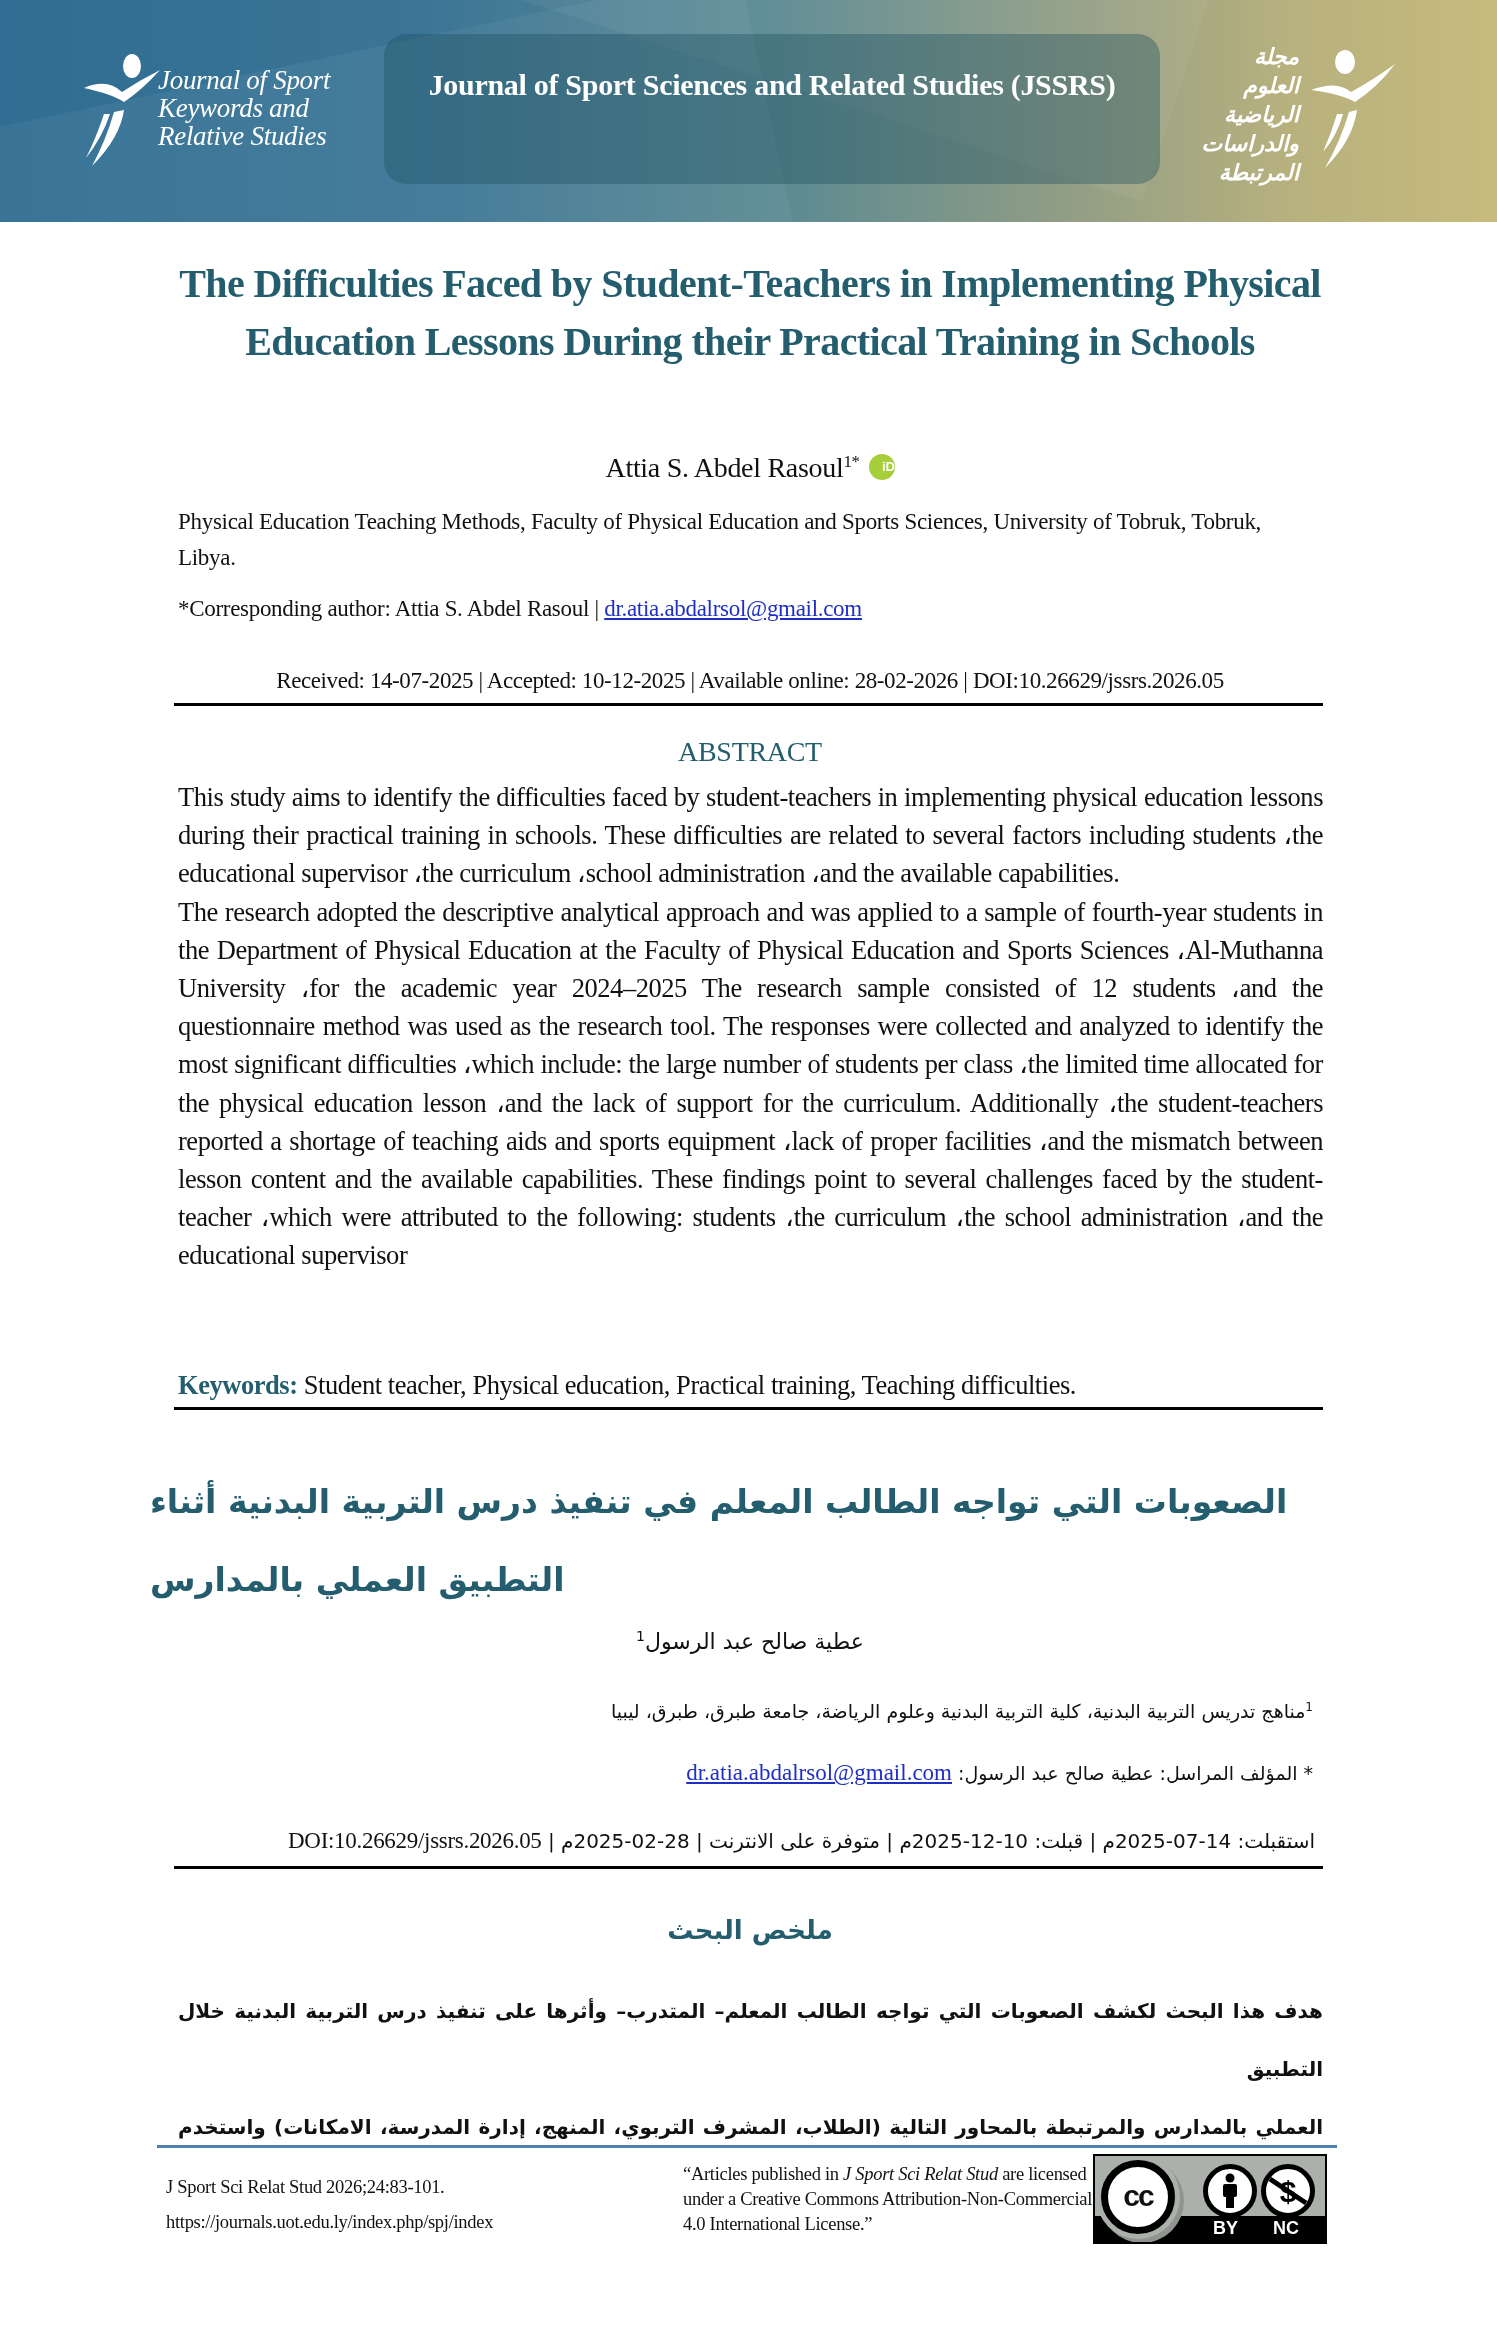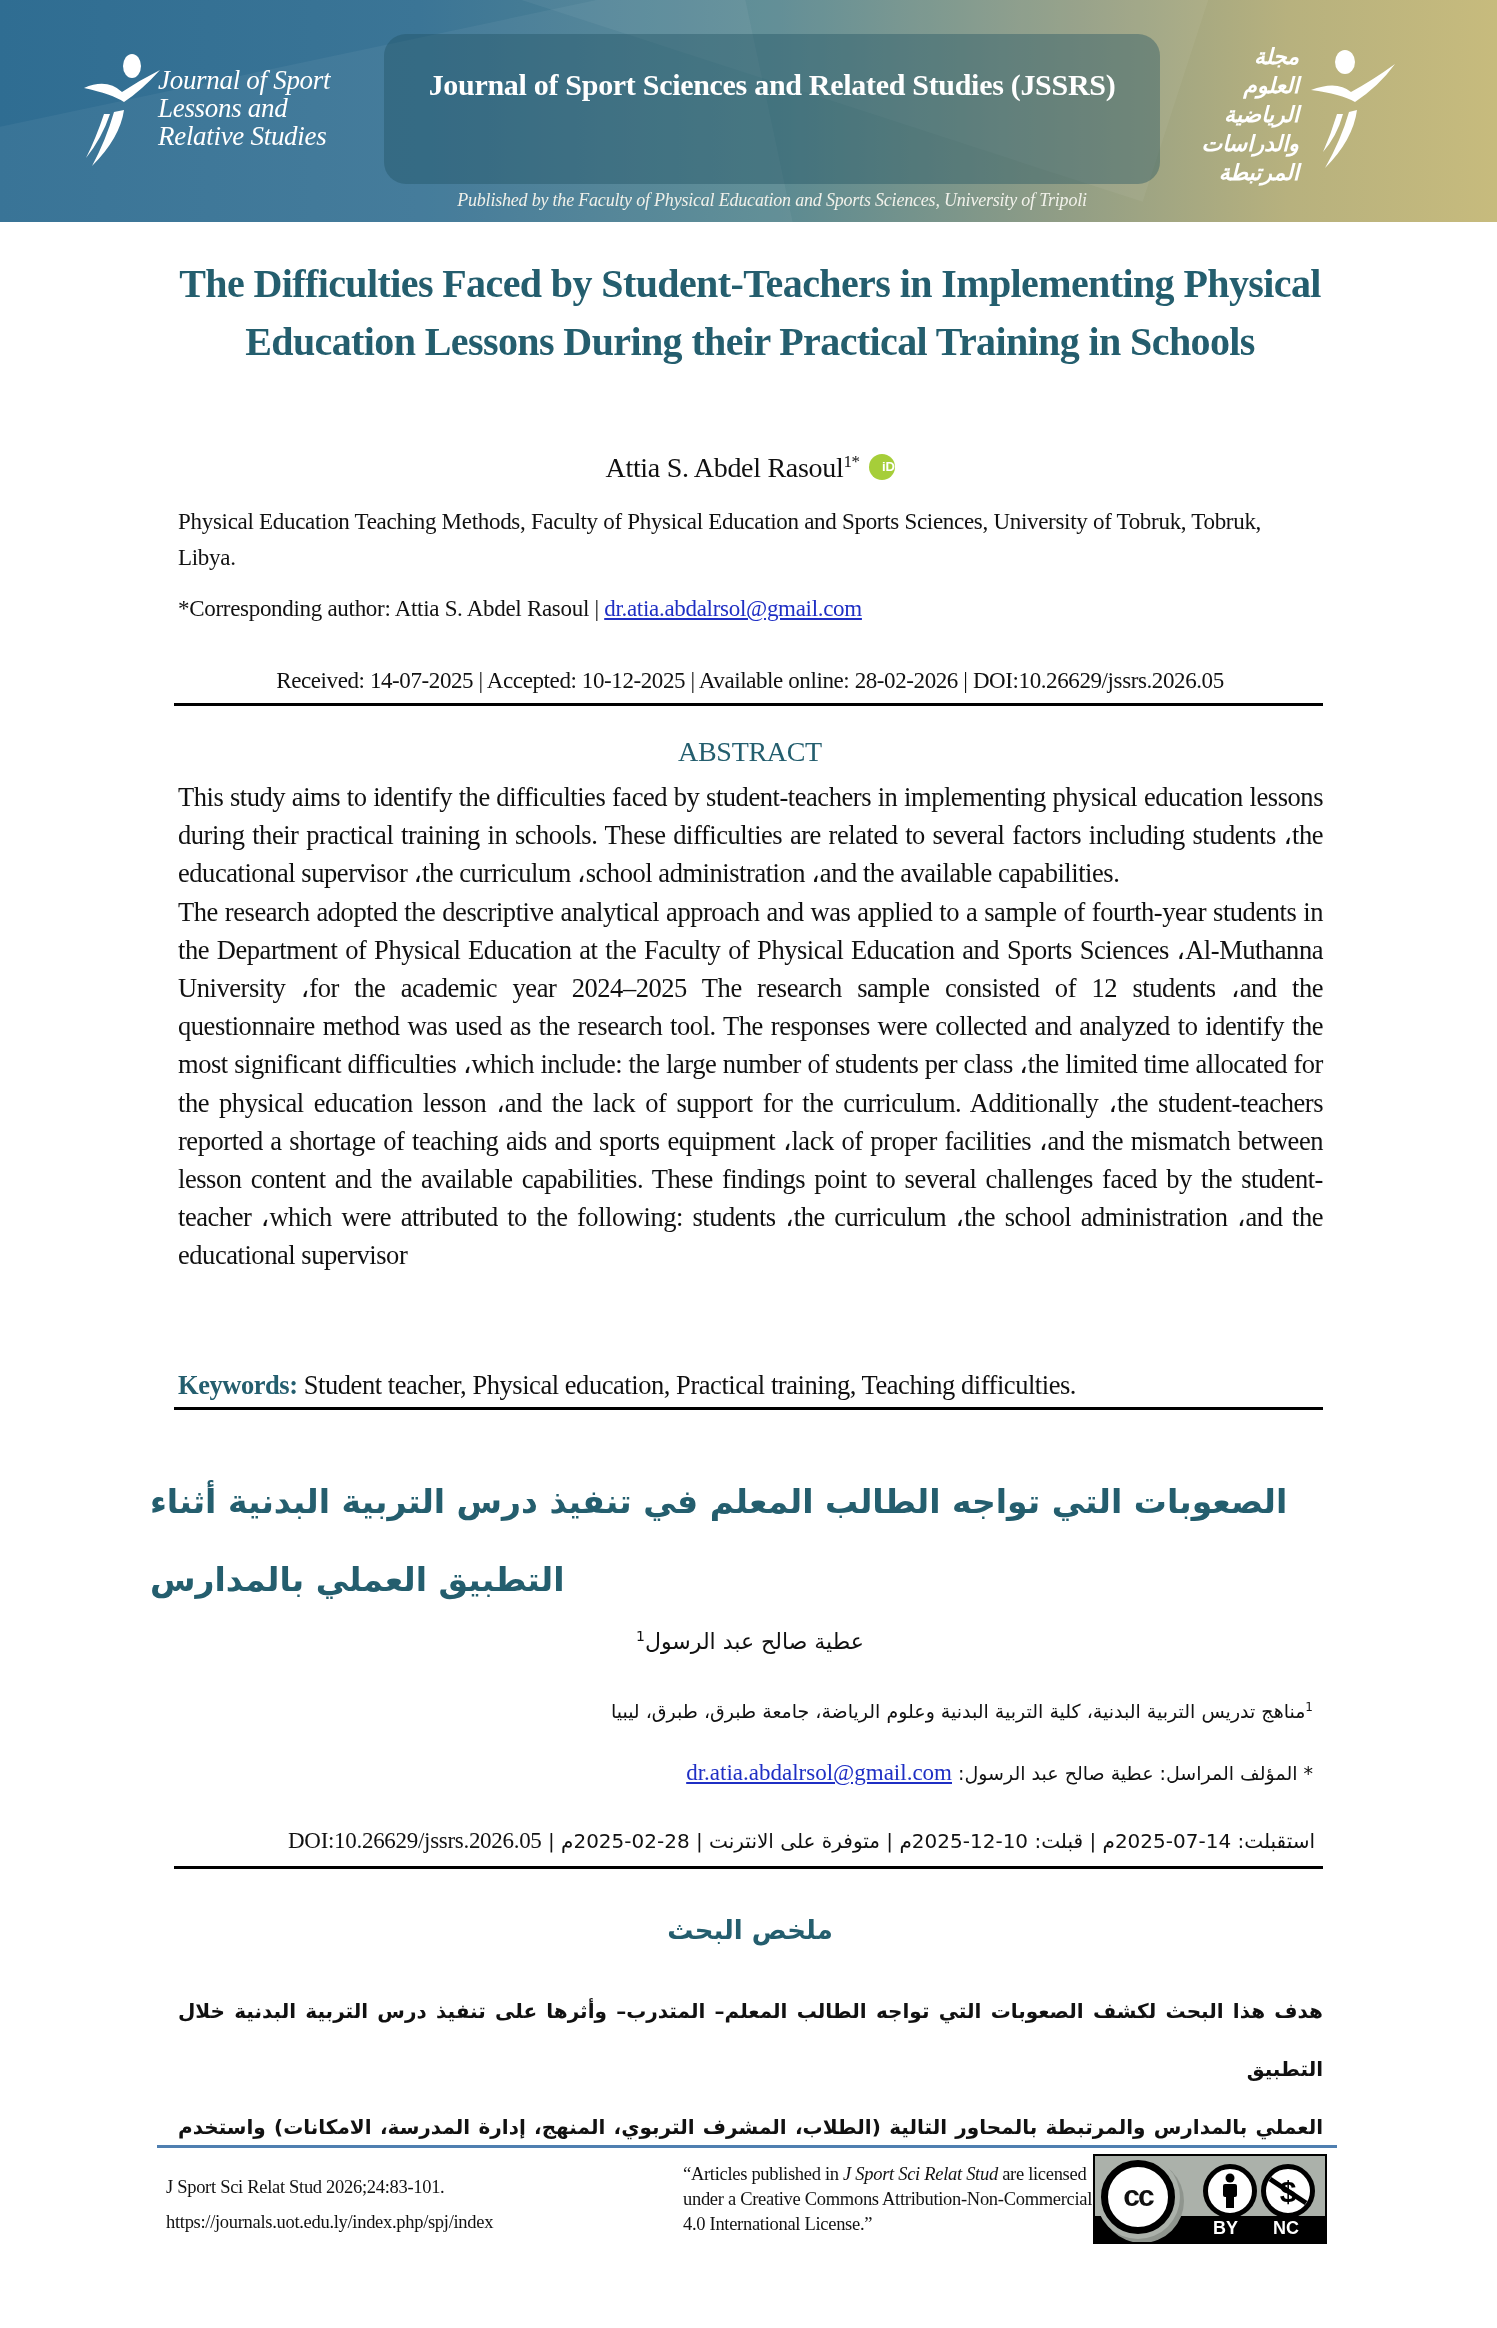--- a/index.html
+++ b/index.html
@@ -168,28 +168,27 @@
 
   <div class="logo-en">
     <svg width="100" height="120" viewBox="0 0 100 120" style="position:absolute;left:0;top:0">
       <ellipse cx="70" cy="18" rx="9" ry="12" fill="#fff"></ellipse>
       <path d="M22 40 Q45 30 60 44 Q78 32 98 22 Q80 42 62 54 Q50 46 22 40 Z" fill="#fff"></path>
       <path d="M62 62 Q58 90 30 118 Q44 92 52 64 Z" fill="#fff"></path>
       <path d="M48 66 Q40 90 24 110 Q34 90 42 66 Z" fill="#fff"></path>
     </svg>
     <div class="logo-en-text">
       <div>Journal of Sport</div>
-      <div>Lessons and</div>
+      <div>Keywords and</div>
       <div>Relative Studies</div>
     </div>
   </div>
 
   <div class="banner-panel"></div>
   <div class="banner-title">Journal of Sport Sciences and Related Studies (JSSRS)</div>
-  <div class="banner-published">Published by the Faculty of Physical Education and Sports Sciences, University of Tripoli</div>
 
   <div class="logo-ar">
     <div class="logo-ar-text">
       <div>مجلة العلوم</div>
       <div>الرياضية</div>
       <div>والدراسات</div>
       <div>المرتبطة</div>
     </div>
     <svg width="100" height="130" viewBox="0 0 100 130" style="position:absolute;left:112px;top:0">
       <ellipse cx="38" cy="22" rx="10" ry="12" fill="#fff"></ellipse>

